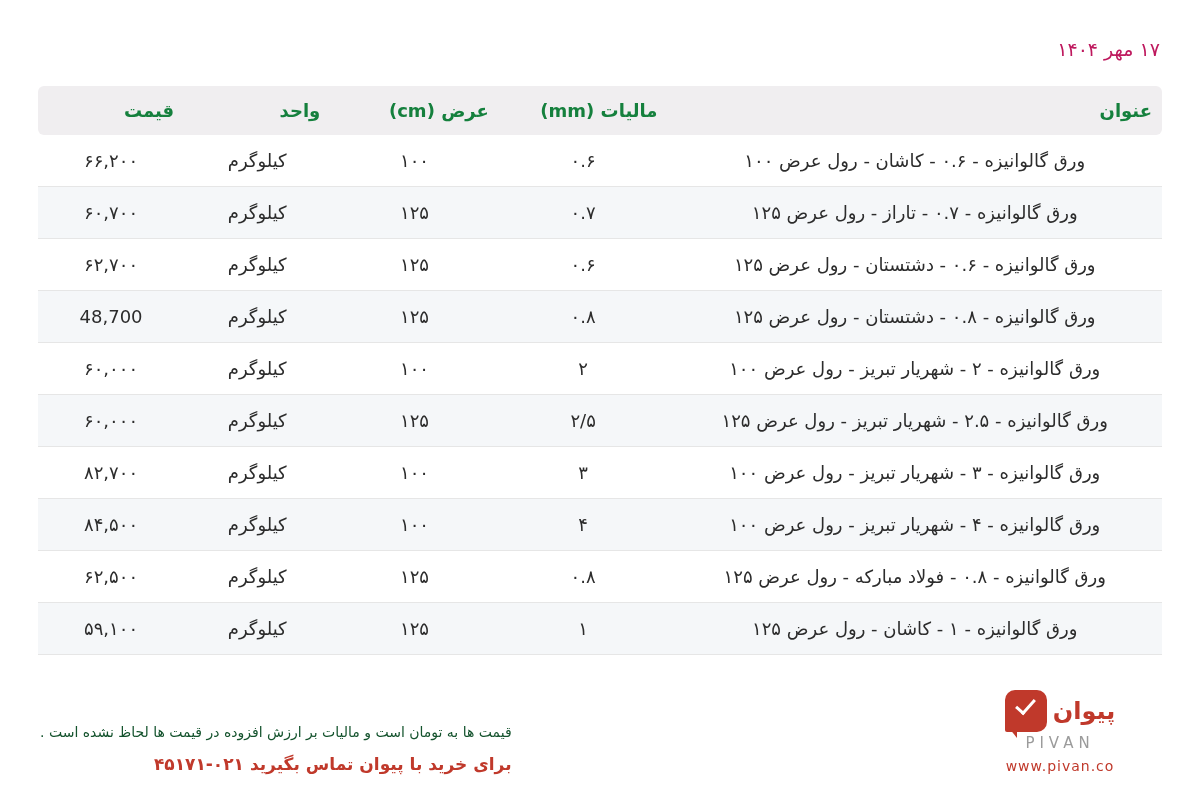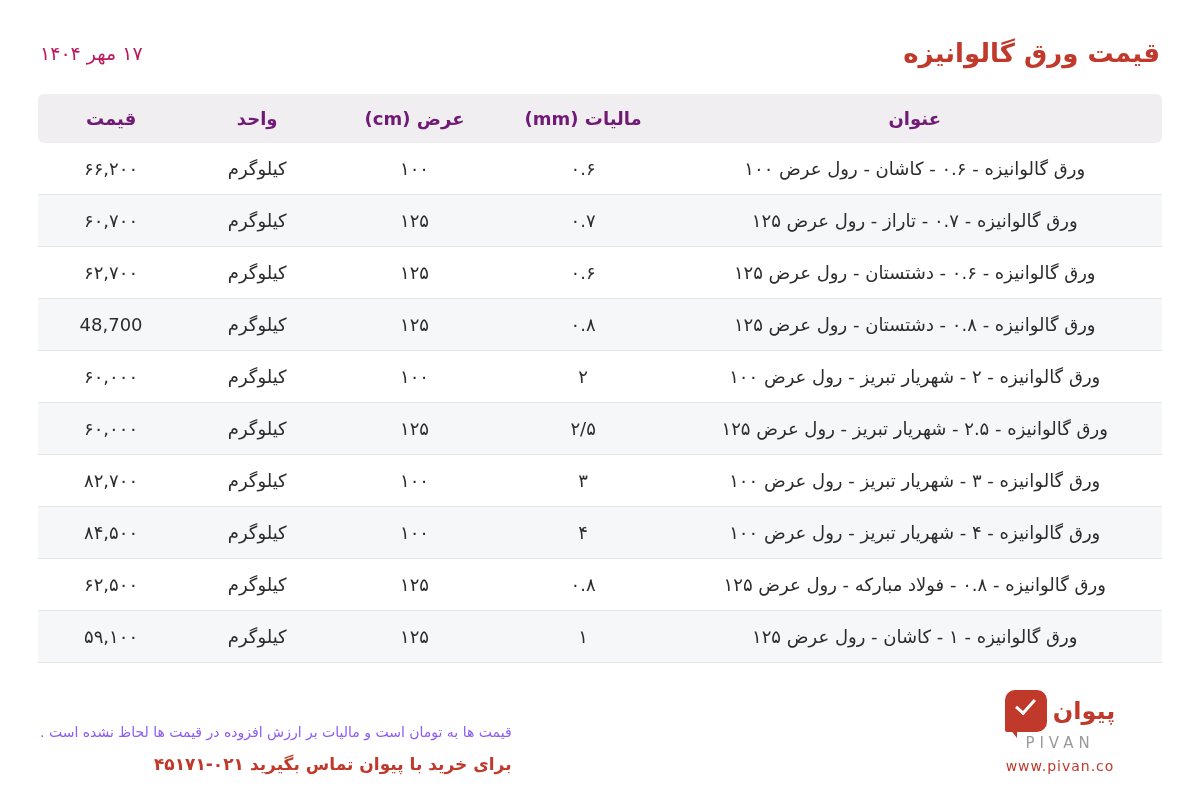--- a/index.html
+++ b/index.html
@@ -42,25 +42,25 @@
     margin: 26px 38px 0 38px;
   }
   table.price-table {
     width: 100%;
     border-collapse: collapse;
     direction: rtl;
     table-layout: fixed;
   }
   table.price-table thead th {
     background: #f0eef0;
-    color: #701a75;
+    color: #15803d;
     font-size: 18px;
     font-weight: bold;
     padding: 14px 10px;
-    text-align: center;
+    text-align: right;
     border: none;
   }
   table.price-table thead th:first-child {
     border-radius: 0 6px 6px 0;
   }
   table.price-table thead th:last-child {
     border-radius: 6px 0 0 6px;
   }
   table.price-table tbody td {
     font-size: 18px;
@@ -96,21 +96,21 @@
     direction: rtl;
     align-items: flex-end;
     justify-content: space-between;
     padding: 0 40px;
   }
   .footer-notes {
     text-align: right;
     direction: rtl;
   }
   .note-small {
-    color: #8b5cf6;
+    color: #14532d;
     font-size: 14px;
     margin-bottom: 14px;
   }
   .note-contact {
     color: #c0392b;
     font-size: 17px;
     font-weight: bold;
   }
 
   
@@ -170,21 +170,20 @@
     margin-top: 6px;
     direction: ltr;
   }
 </style>
 </head>
 <body>
 
 <div class="page">
 
   <div class="header">
-    <div class="title">قیمت ورق گالوانیزه</div>
     <div class="date">۱۷ مهر ۱۴۰۴</div>
   </div>
 
   <div class="table-wrap">
     <table class="price-table">
       <thead>
         <tr>
           <th class="col-title">عنوان</th>
           <th class="col-thick">مالیات (mm)</th>
           <th class="col-width">عرض (cm)</th>

